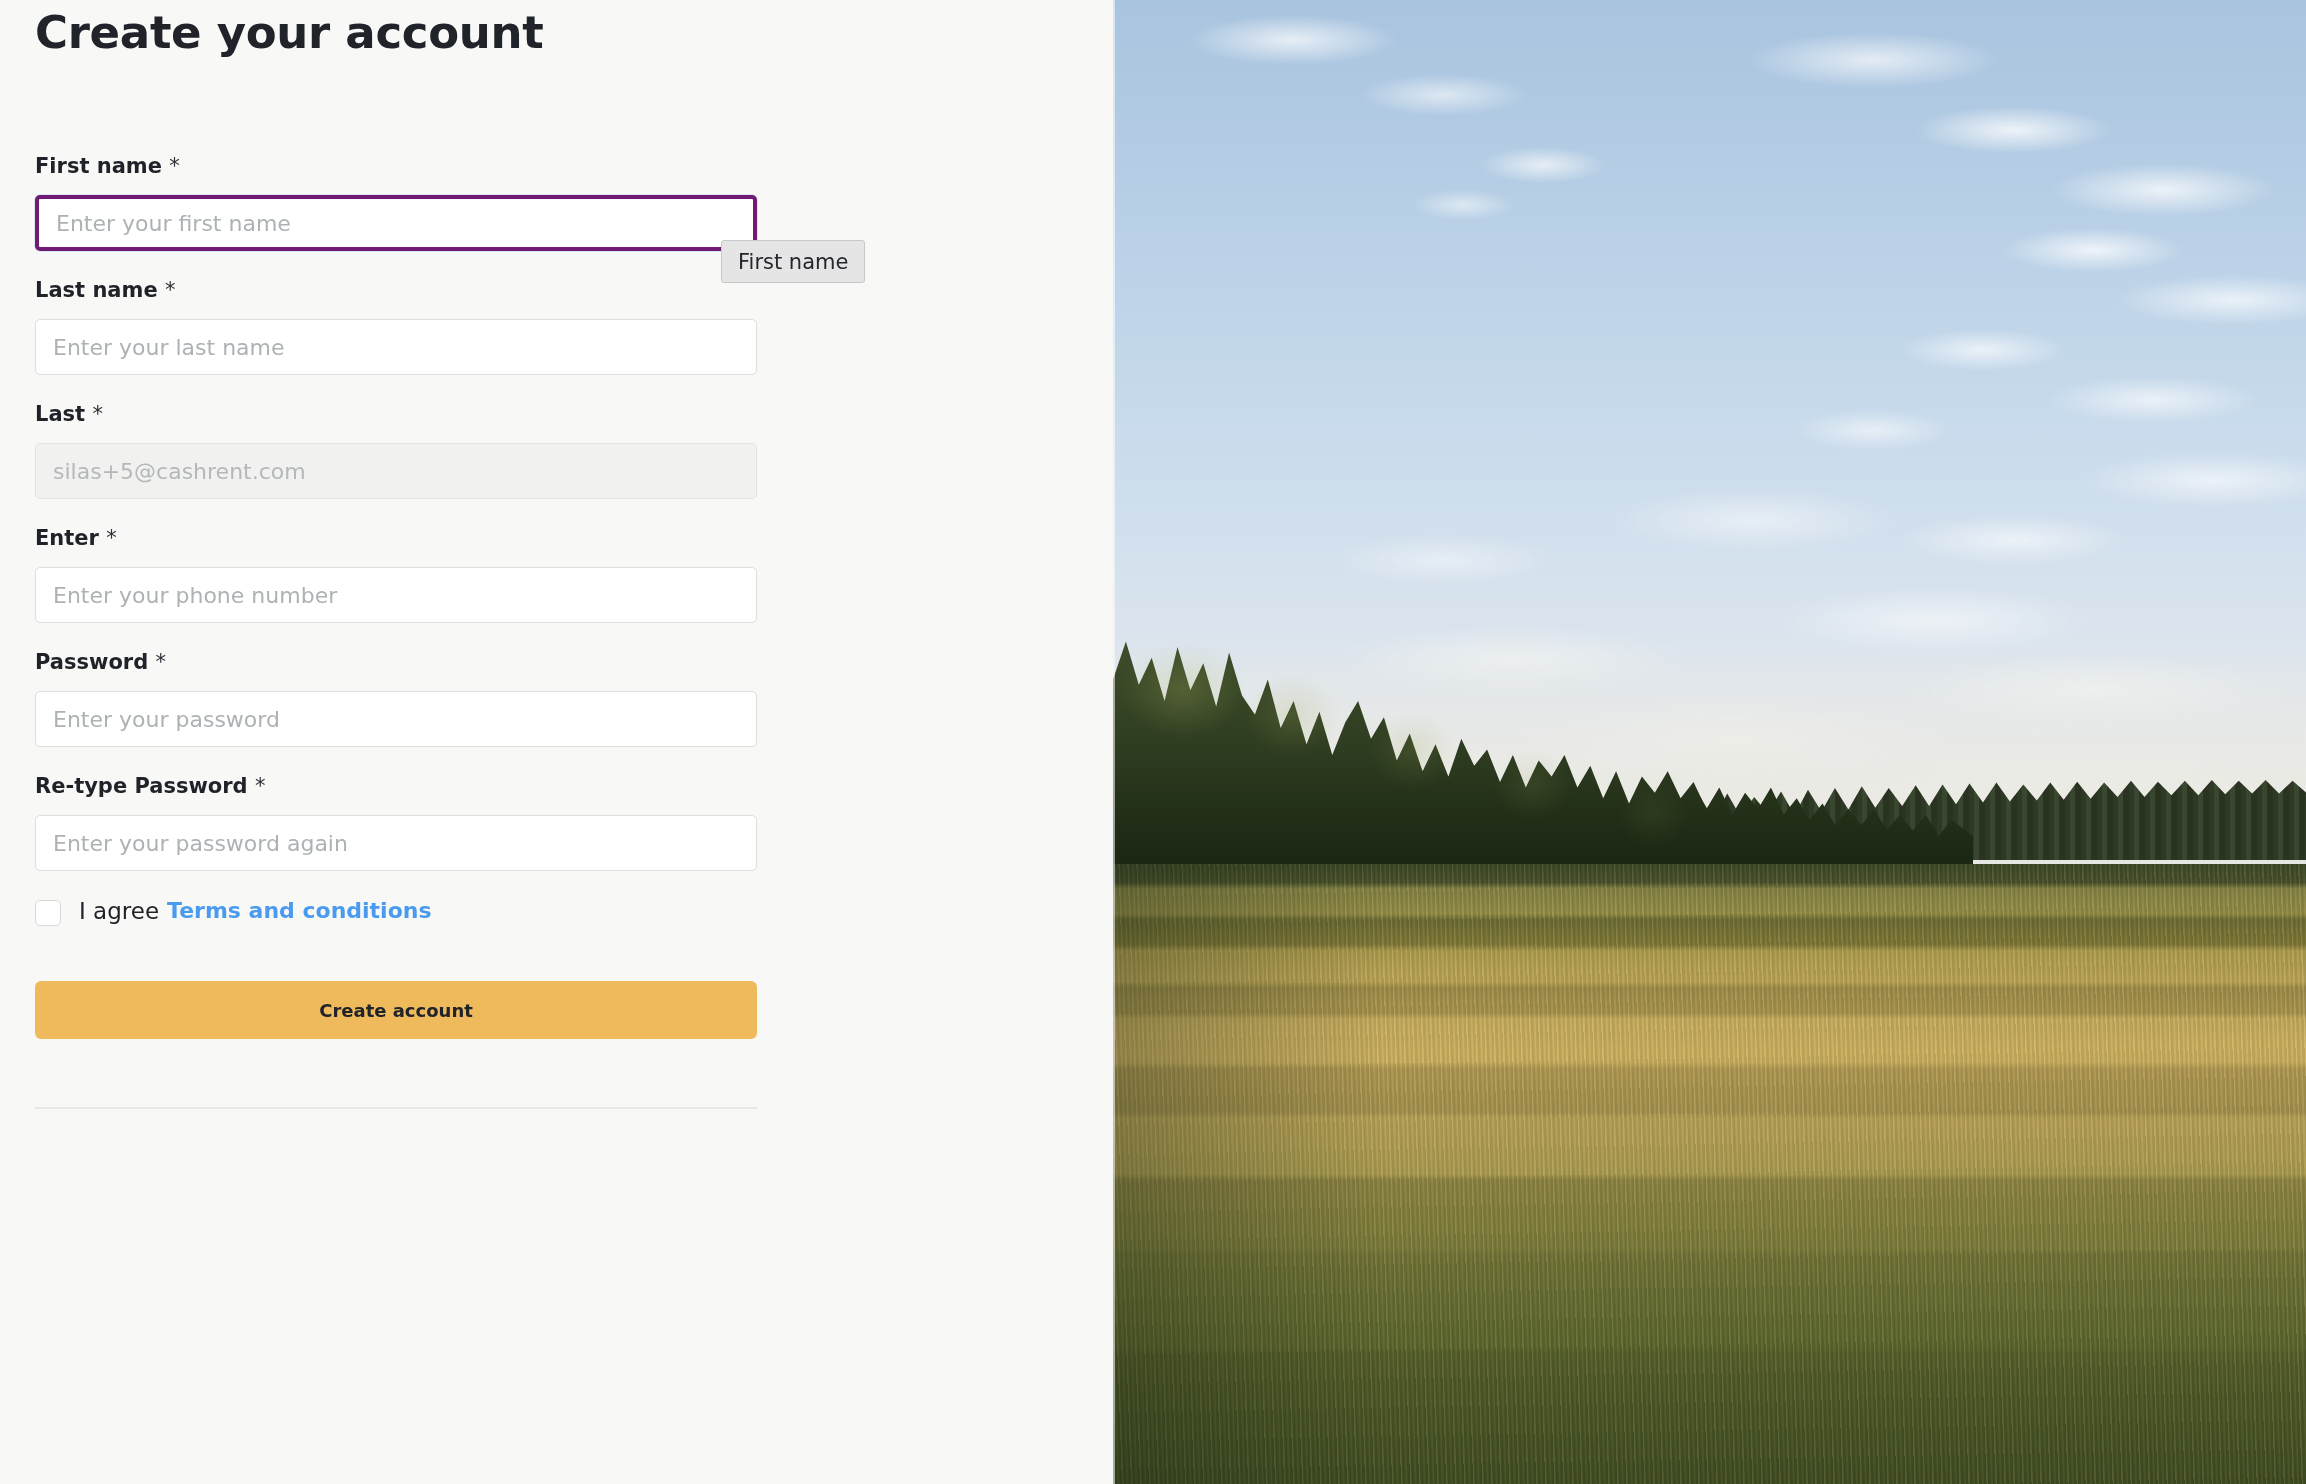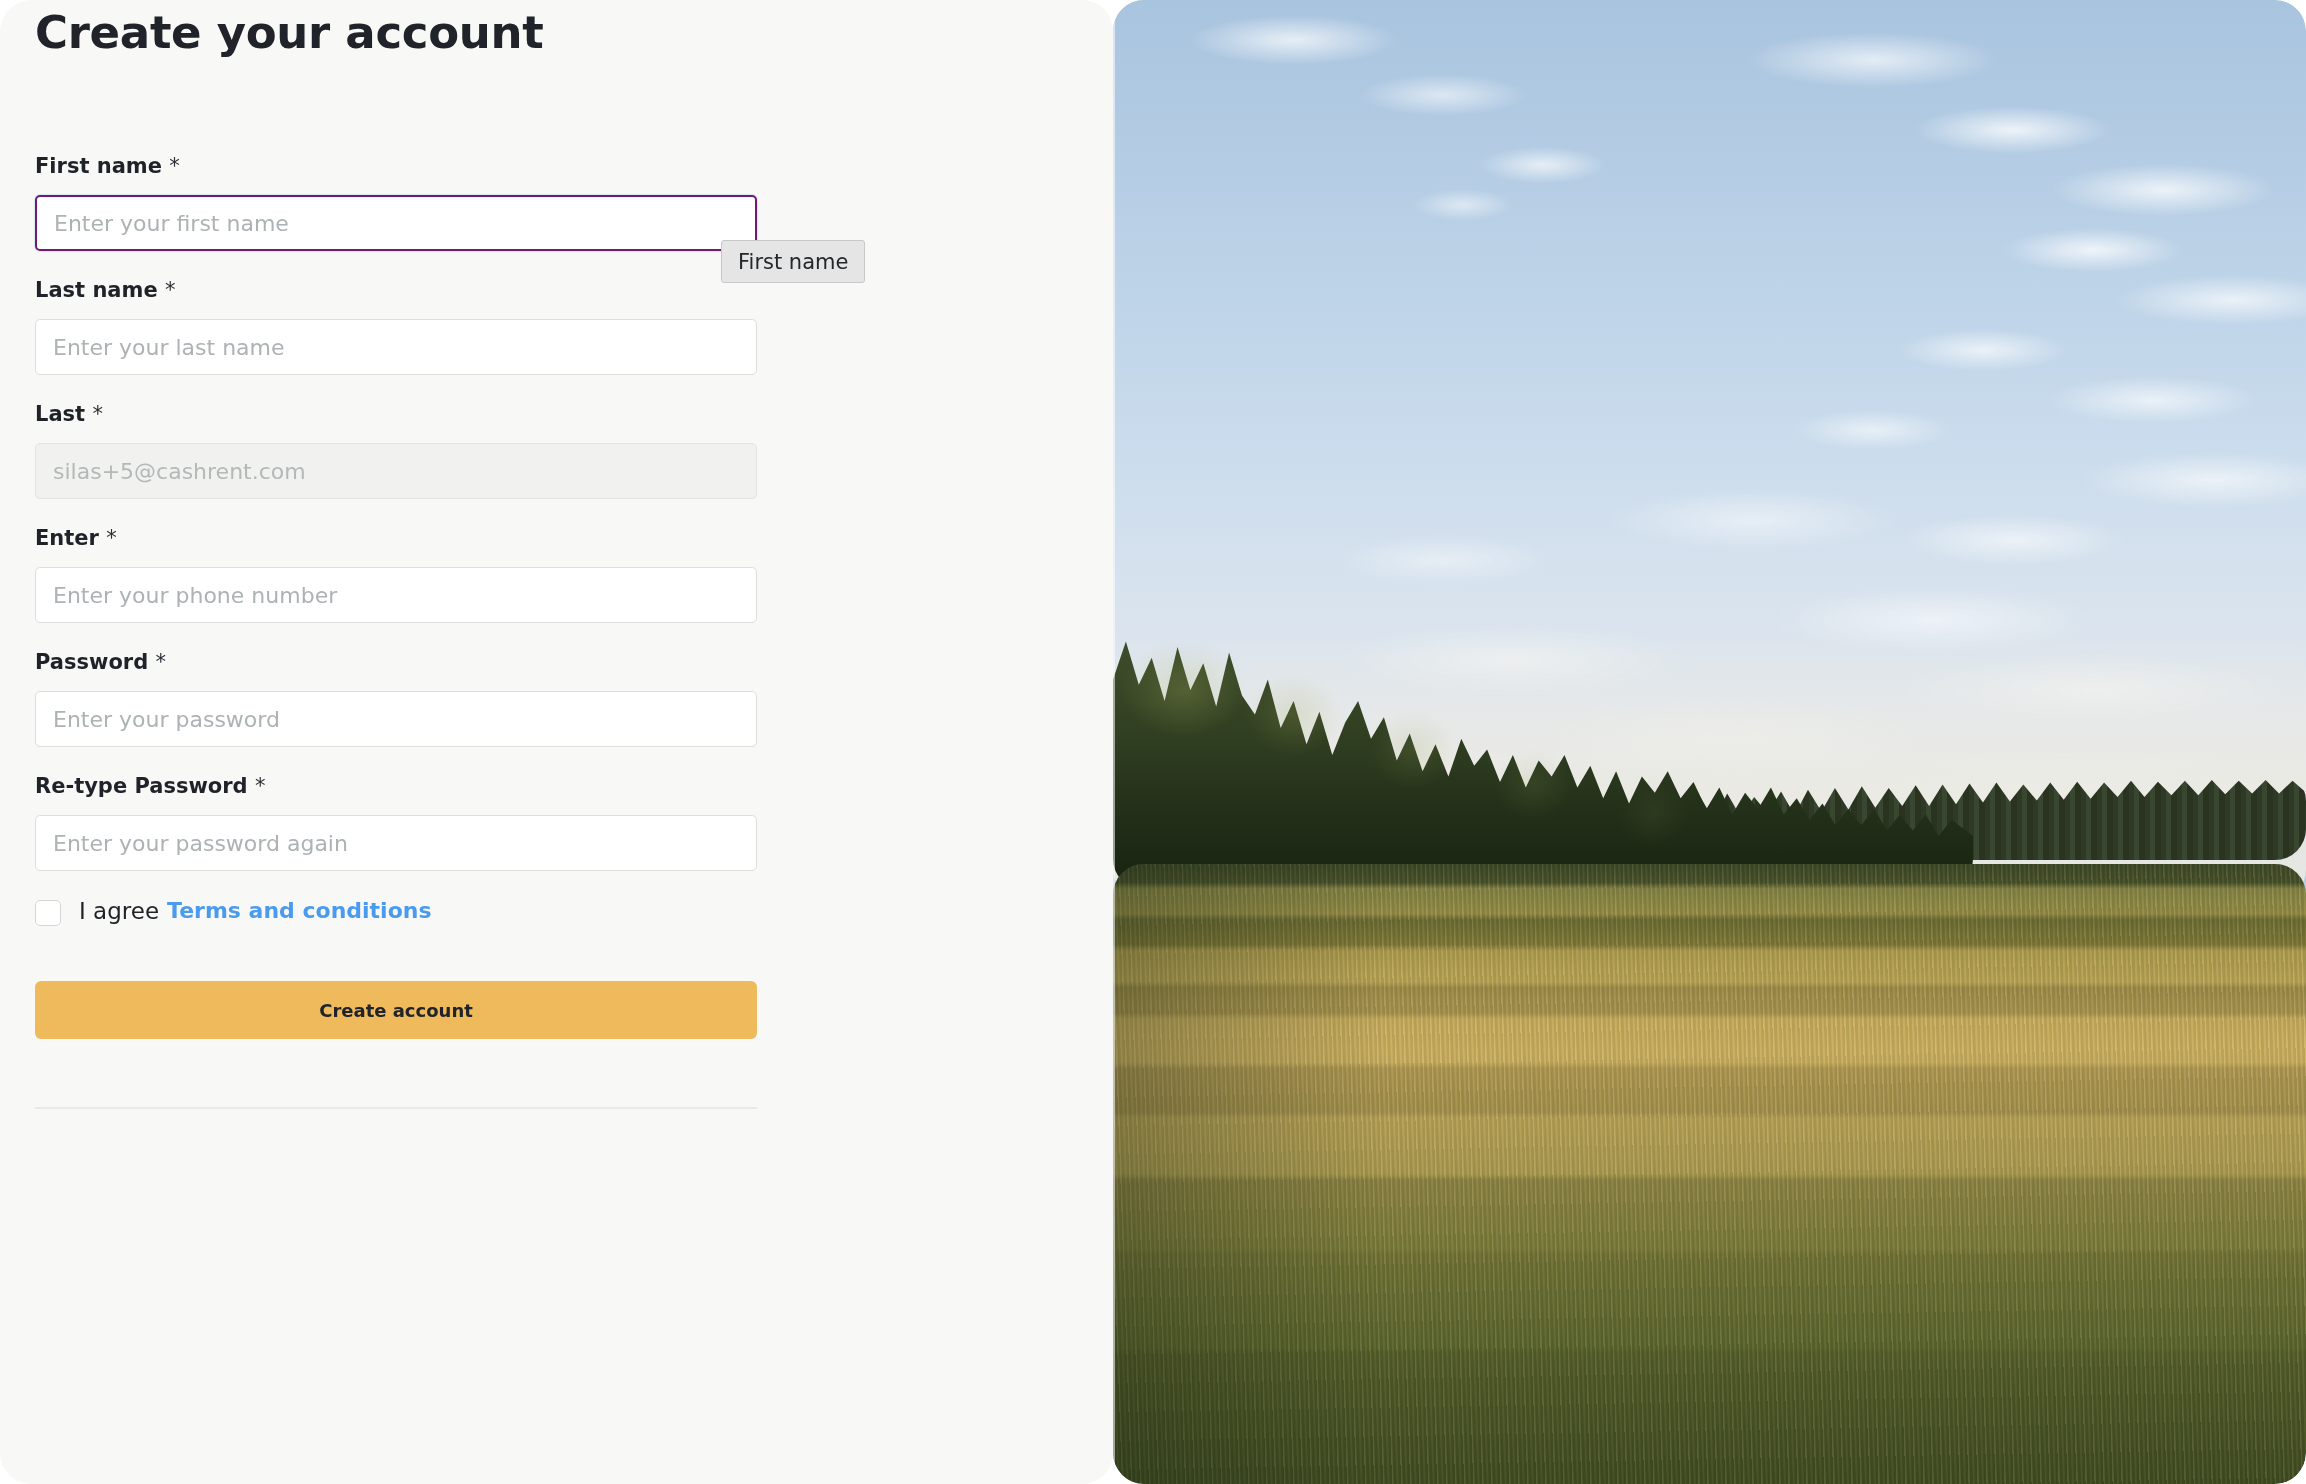--- a/index.html
+++ b/index.html
@@ -1,15 +1,15 @@
 <!DOCTYPE html>
 <html><head>
 <meta charset="utf-8">
 <style>
-  * { box-sizing: border-box; margin: 0; padding: 0; border-radius: 31px; }
+  * { box-sizing: border-box; margin: 0; padding: 0; }
 
   html, body {
     width: 2306px;
     height: 1484px;
     overflow: hidden;
     background: #ffffff;
     font-family: "DejaVu Sans", "Liberation Sans", sans-serif;
   }
 
   #page {
@@ -72,21 +72,21 @@
     background: #ffffff;
     font-family: "DejaVu Sans", "Liberation Sans", sans-serif;
     font-size: 22px;
     color: #3a3f46;
     padding: 0 17px;
     outline: none;
   }
   .text-input::placeholder { color: #adb2b4; }
 
   .text-input.focused {
-    border: 2px solid #701a75;
+    border: 4px solid #701a75;
     box-shadow: 0 0 0 1px rgba(118,172,221,0.22);
   }
 
   .text-input.disabled {
     background: #f1f2f0;
     border: 1px solid #e3e5e2;
     color: #8b5cf6;
   }
   .text-input.disabled::placeholder { color: #b4b8b9; }
 

